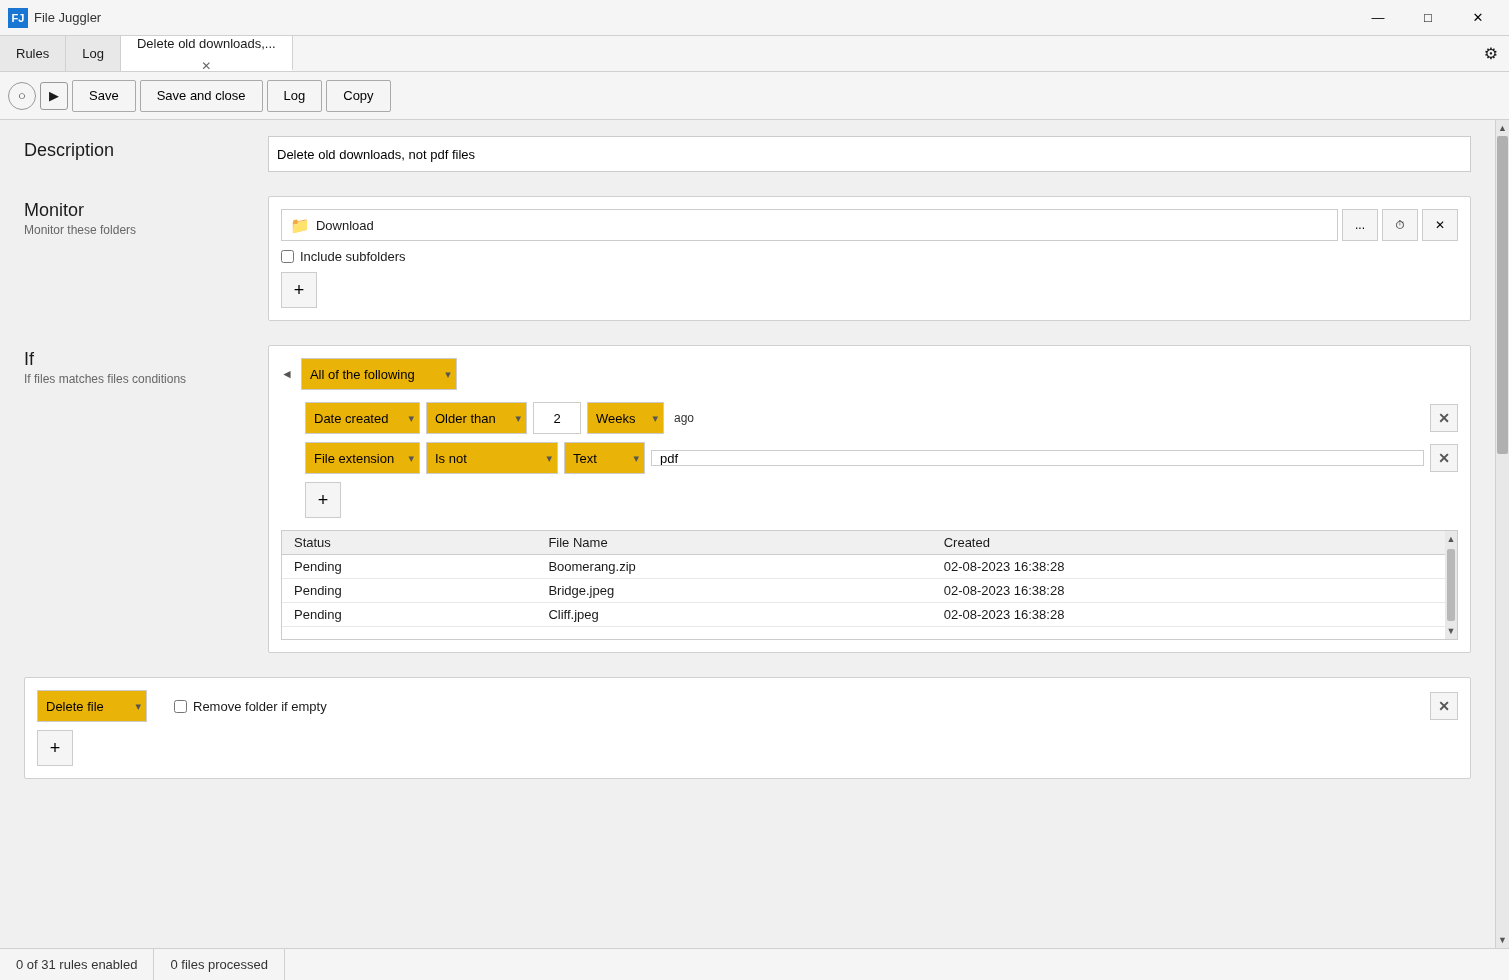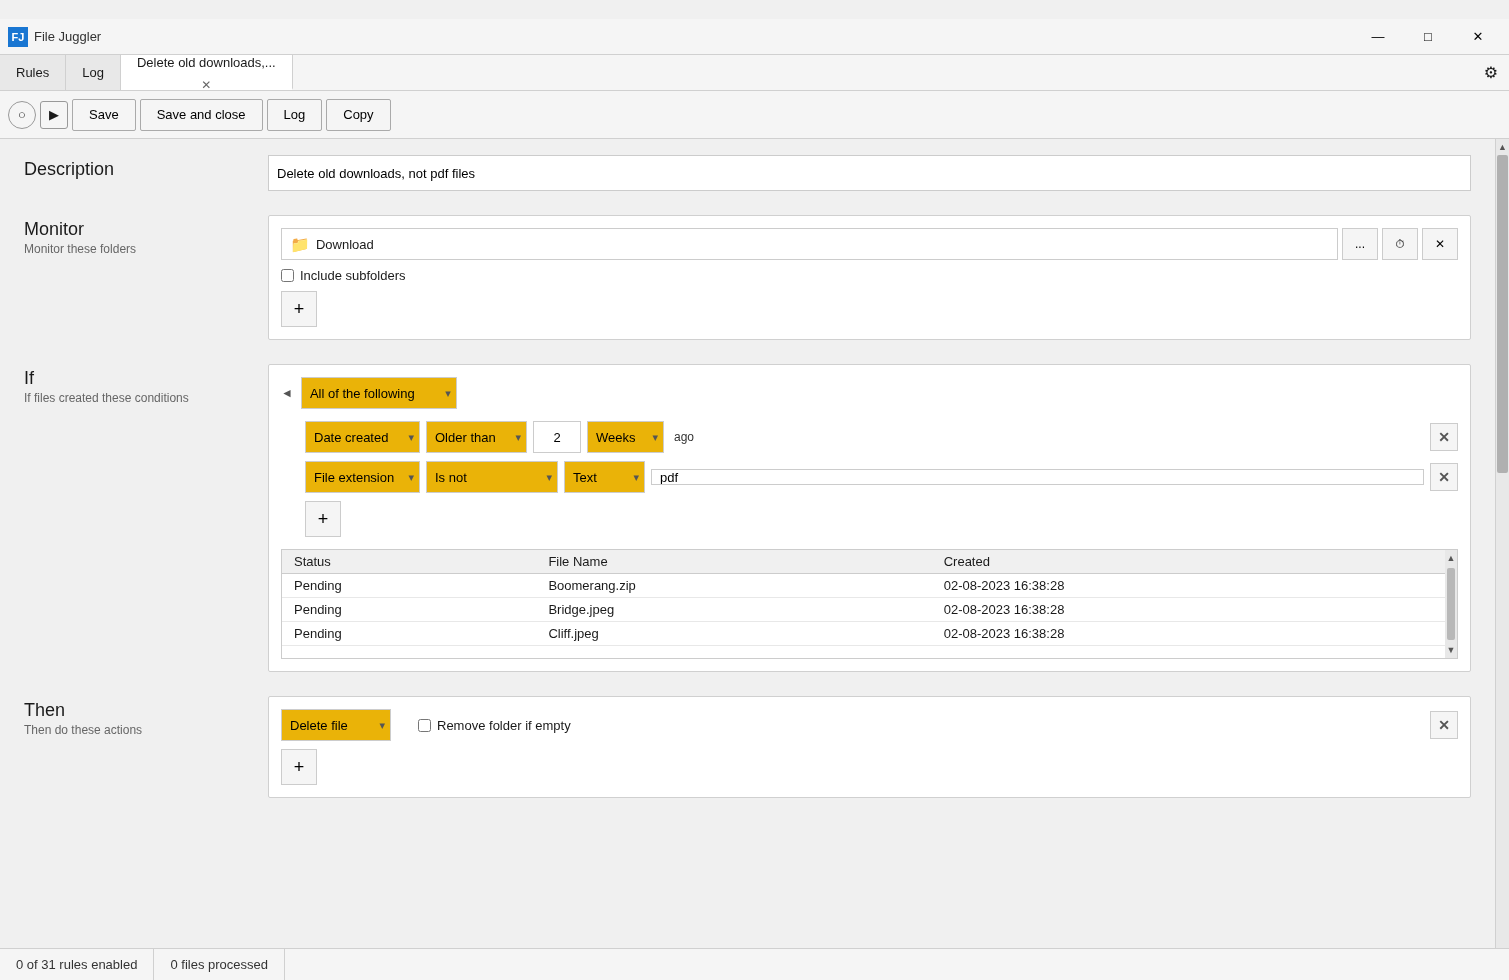--- a/index.html
+++ b/index.html
@@ -16,21 +16,20 @@
     
     .titlebar {
       background: #f5f5f5;
       height: 36px;
       display: flex;
       align-items: center;
       justify-content: space-between;
       border-bottom: 1px solid #d0d0d0;
       padding: 0 8px;
       user-select: none;
-      margin-top: 19px;
     }
     .titlebar-left {
       display: flex;
       align-items: center;
       gap: 6px;
     }
     .app-icon {
       width: 20px;
       height: 20px;
       background: #1976d2;
@@ -519,21 +518,21 @@
             <label for="incl-sub">Include subfolders</label>
           </div>
           <button class="add-btn">+</button>
         </div>
       </div>
     </div>
 
     <div class="section">
       <div class="section-label-col">
         <div class="section-label">If</div>
-        <div class="section-sublabel">If files created these conditions</div>
+        <div class="section-sublabel">If files matches files conditions</div>
       </div>
       <div class="section-content">
         <div class="card">
 
           <div class="condition-header">
             <span class="collapse-arrow">◄</span>
             <div class="select-wrap">
               <select>
                 <option>All of the following</option>
                 <option>Any of the following</option>
@@ -641,24 +640,20 @@
               <div class="scroll-thumb"></div>
               <div class="scroll-down">▼</div>
             </div>
           </div>
 
         </div>
       </div>
     </div>
 
     <div class="section">
-      <div class="section-label-col">
-        <div class="section-label">Then</div>
-        <div class="section-sublabel">Then do these actions</div>
-      </div>
       <div class="section-content">
         <div class="card">
           <div class="then-row">
             <div class="select-wrap">
               <select>
                 <option selected="">Delete file</option>
                 <option>Move file</option>
                 <option>Copy file</option>
                 <option>Rename file</option>
                 <option>Run program</option>

